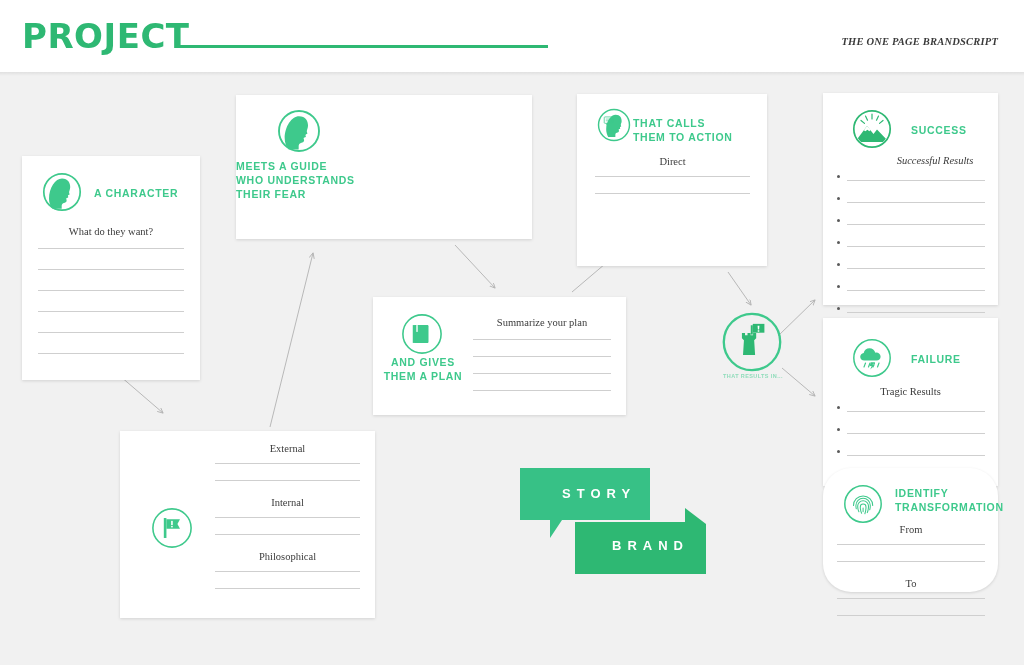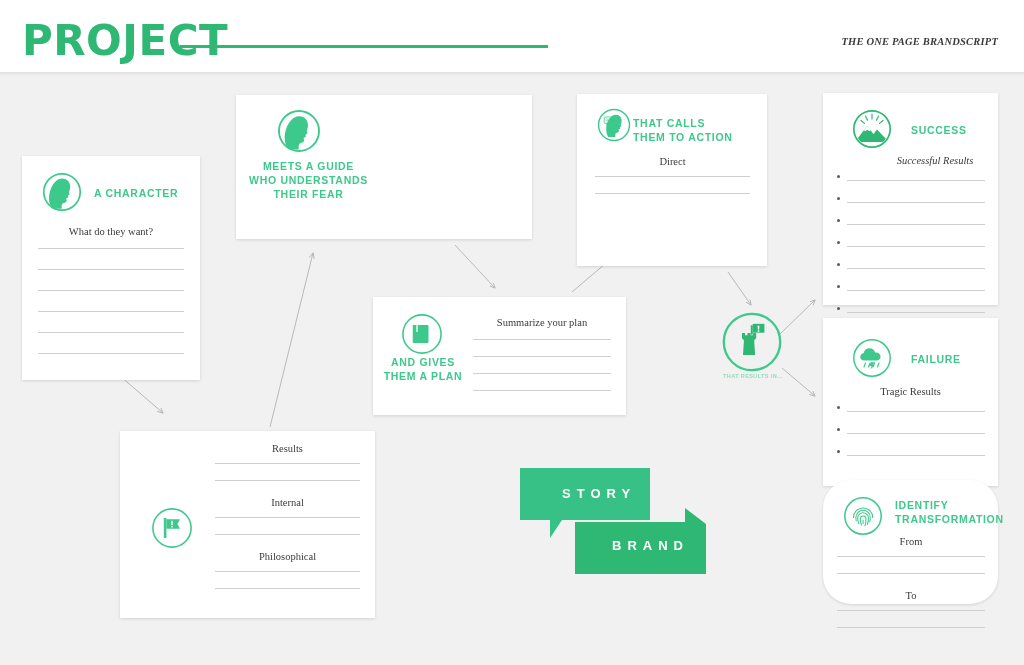--- a/index.html
+++ b/index.html
@@ -12,21 +12,21 @@
   }
   #stage{position:relative;width:1024px;height:665px;}
 
   
   #header{
     position:absolute;left:0;top:0;width:1024px;height:72px;
     background:#ffffff;
   }
   #project-title{
     position:absolute;left:22px;top:16px;
-    font-size:42px;font-weight:bold;letter-spacing:.5px;
+    font-size:34px;font-weight:bold;letter-spacing:.5px;
     color:#2eb873;font-family:"DejaVu Sans", sans-serif;
   }
   #project-rule{
     position:absolute;left:180px;top:45px;width:368px;height:3px;
     background:#2eb873;
   }
   #brandscript-label{
     position:absolute;right:26px;top:36px;
     font-size:10.5px;font-style:italic;font-weight:bold;
     letter-spacing:.2px;color:#3a3a3a;
@@ -65,21 +65,21 @@
   #card-character{left:22px;top:156px;width:178px;height:224px;}
   #character-head{position:absolute;left:20px;top:16px;}
   #character-title{position:absolute;left:72px;top:30px;}
   #character-q{position:absolute;left:0;top:70px;width:178px;}
   #character-lines{position:absolute;left:16px;top:92px;width:146px;}
   #character-lines .rule{margin-bottom:20px;}
 
   
   #card-guide{left:236px;top:95px;width:296px;height:144px;}
   #guide-head{position:absolute;left:41px;top:14px;}
-  #guide-title{position:absolute;left:0;top:64px;width:145px;text-align:center;}
+  #guide-title{position:absolute;left:0;top:64px;width:145px;}
   #guide-fields{position:absolute;left:152px;top:6px;width:130px;}
   .field-block{margin-bottom:6px;}
   .field-block .field-label{margin-bottom:9px;}
   .field-block .rule{margin-bottom:16px;}
 
   
   #card-cta{left:577px;top:94px;width:190px;height:172px;}
   #cta-head{position:absolute;left:20px;top:14px;}
   #cta-title{position:absolute;left:56px;top:22px;width:126px;}
   #cta-fields{position:absolute;left:18px;top:62px;width:155px;}
@@ -94,21 +94,21 @@
 
   
   #card-failure{left:823px;top:318px;width:175px;height:168px;}
   #failure-icon{position:absolute;left:29px;top:20px;}
   #failure-title{position:absolute;left:88px;top:34px;}
   #failure-sub{position:absolute;left:0;top:68px;width:175px;}
   #failure-bullets{position:absolute;left:14px;top:88px;width:148px;}
   #failure-bullets .bullet-row{margin-bottom:16px;}
 
   
-  #card-transform{left:823px;top:480px;width:175px;height:124px;border-radius:28px;}
+  #card-transform{left:823px;top:468px;width:175px;height:124px;border-radius:28px;}
   #transform-icon{position:absolute;left:20px;top:16px;}
   #transform-title{position:absolute;left:72px;top:18px;width:100px;}
   #transform-fields{position:absolute;left:14px;top:56px;width:148px;}
 
   
   #card-plan{left:373px;top:297px;width:253px;height:118px;}
   #plan-icon{position:absolute;left:28px;top:16px;}
   #plan-title{position:absolute;left:0;top:58px;width:100px;text-align:center;}
   #plan-fields{position:absolute;left:100px;top:20px;width:138px;}
   #plan-fields .rule{margin-bottom:16px;}
@@ -376,21 +376,21 @@
       <svg width="42" height="42" viewBox="0 0 40 40">
         <circle cx="20" cy="20" r="18.2" fill="none" stroke="#3ec98c" stroke-width="1.5"></circle>
         <rect x="12.2" y="10.5" width="2.5" height="19" fill="#3ec98c"></rect>
         <path d="M14.7,11.6 L27.6,11.6 L25.2,16.1 L27.6,20.6 L14.7,20.6 Z" fill="#3ec98c"></path>
         <rect x="19.2" y="13.2" width="1.5" height="4.0" fill="#ffffff"></rect>
         <rect x="19.2" y="18.0" width="1.5" height="1.4" fill="#ffffff"></rect>
       </svg>
     </div>
     <div id="problem-fields">
       <div class="field-block">
-        <div class="field-label">Results</div>
+        <div class="field-label">External</div>
         <div class="rule"></div>
         <div class="rule"></div>
       </div>
       <div class="field-block">
         <div class="field-label">Internal</div>
         <div class="rule"></div>
         <div class="rule"></div>
       </div>
       <div class="field-block">
         <div class="field-label">Philosophical</div>

